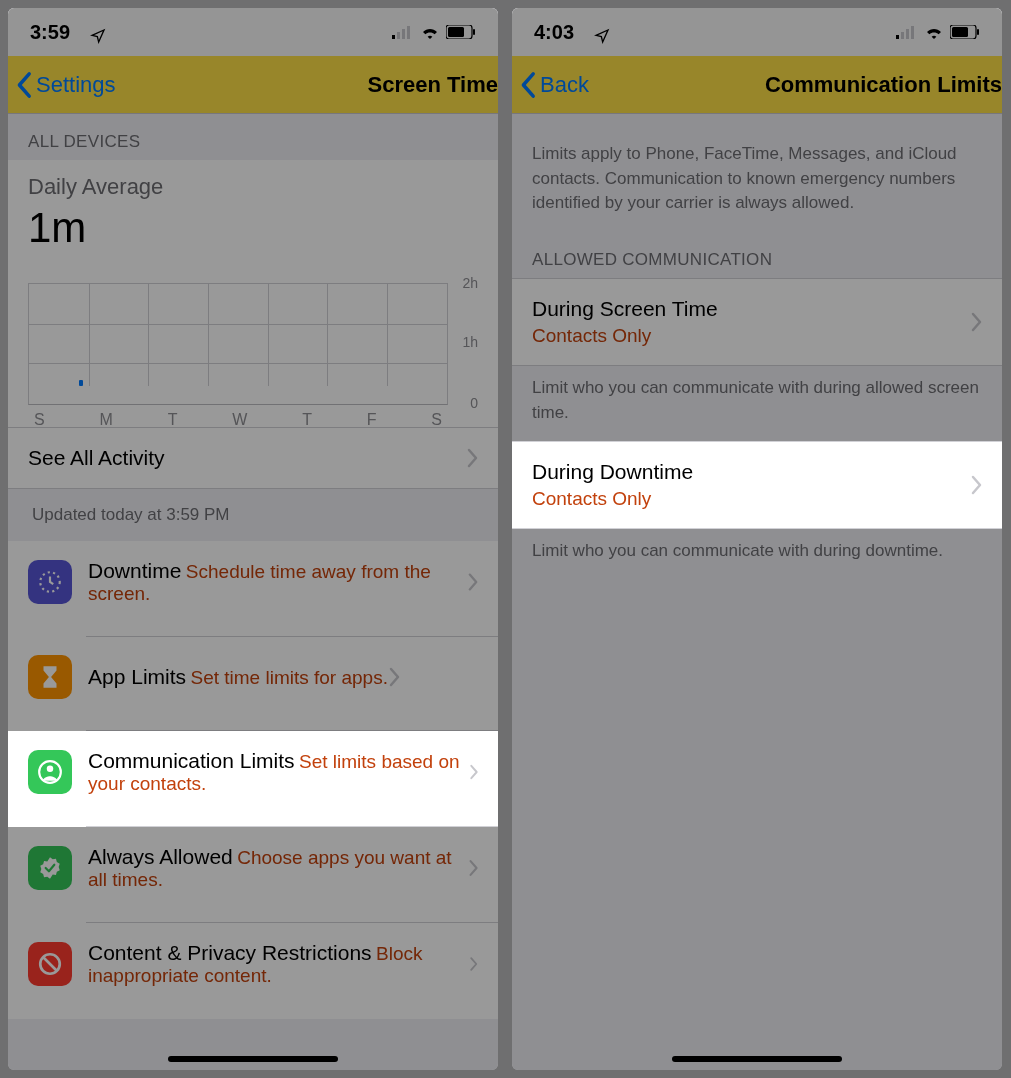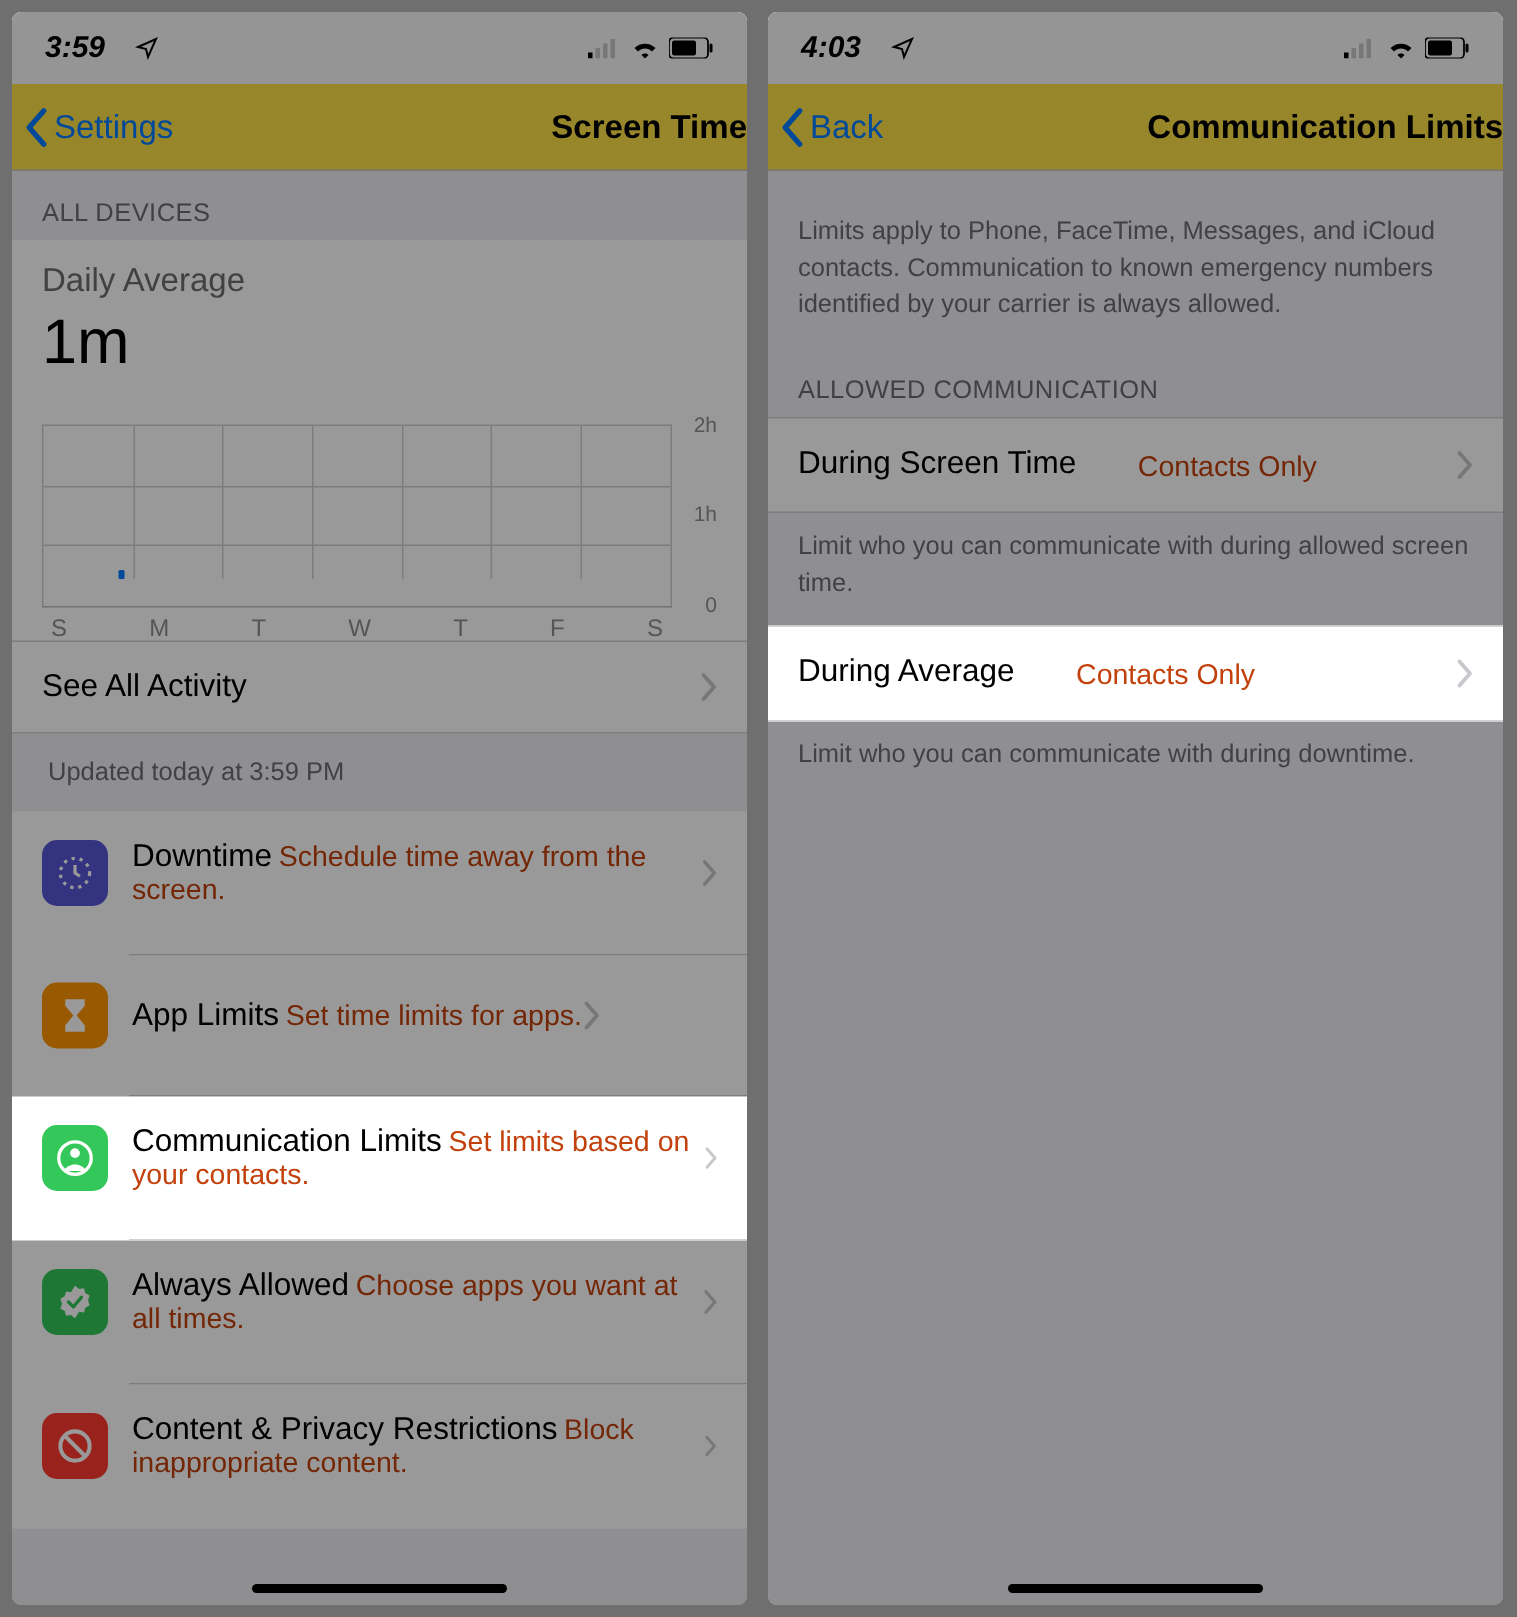--- a/index.html
+++ b/index.html
@@ -32,21 +32,21 @@
   .status-bar {
     height: 48px;
     display: flex;
     align-items: center;
     justify-content: space-between;
     padding: 0 22px;
     font-size: 20px;
     font-weight: 600;
     background:#f8f8f8;
   }
-  .status-left { display:flex; align-items:center; gap:20px;font-style:italic;}
+  .status-left { display:flex; align-items:flex-end; gap:20px;}
   .status-right { display:flex; align-items:center; gap:6px;}
   .nav-bar {
     height: 58px;
     display:flex;
     align-items:center;
     border-bottom:1px solid #c8c7cc;
     background:#fde047;
     position:relative;
   }
   .nav-back {
@@ -101,21 +101,21 @@
   .row {
     background:#fff;
     padding: 18px 20px;
     display:flex; align-items:center;
     border-bottom:1px solid #d1d1d6;
     position:relative;
   }
   .row:last-child{ border-bottom:none;}
   .row-title { font-size:21px; color:#000; }
   .row-sub { font-size:19px; color:#c2410c; margin-top:4px;}
-  .row .content{ flex:1; display:flex; flex-direction:row;gap:41px; }
+  .row .content{ flex:1; display:flex; flex-direction:column; }
   .chev {
     width:12px; height:20px;
     color:#c7c7cc;
   }
   .updated {
     font-size:17px; color:#6d6d72; padding:16px 24px;
   }
   .icon-box {
     width:44px; height:44px; border-radius:10px;
     display:flex; align-items:center; justify-content:center;
@@ -358,21 +358,21 @@
       <span class="row-sub">Contacts Only</span>
     </div>
     <svg class="chev" viewBox="0 0 12 20" fill="none" stroke="#c7c7cc" stroke-width="2.5" stroke-linecap="round" stroke-linejoin="round">
         <polyline points="3 2 10 10 3 18"></polyline>
       </svg>
   </div>
   <div class="section-note">Limit who you can communicate with during allowed screen time.</div>
 
   <div class="row punch" style="border-top:1px solid #d1d1d6">
     <div class="content">
-      <span class="row-title">During Average</span>
+      <span class="row-title">During Downtime</span>
       <span class="row-sub">Contacts Only</span>
     </div>
     <svg class="chev" viewBox="0 0 12 20" fill="none" stroke="#c7c7cc" stroke-width="2.5" stroke-linecap="round" stroke-linejoin="round">
         <polyline points="3 2 10 10 3 18"></polyline>
       </svg>
   </div>
   <div class="section-note">Limit who you can communicate with during downtime.</div>
 
   <div class="home-indicator"></div>
 </div>

